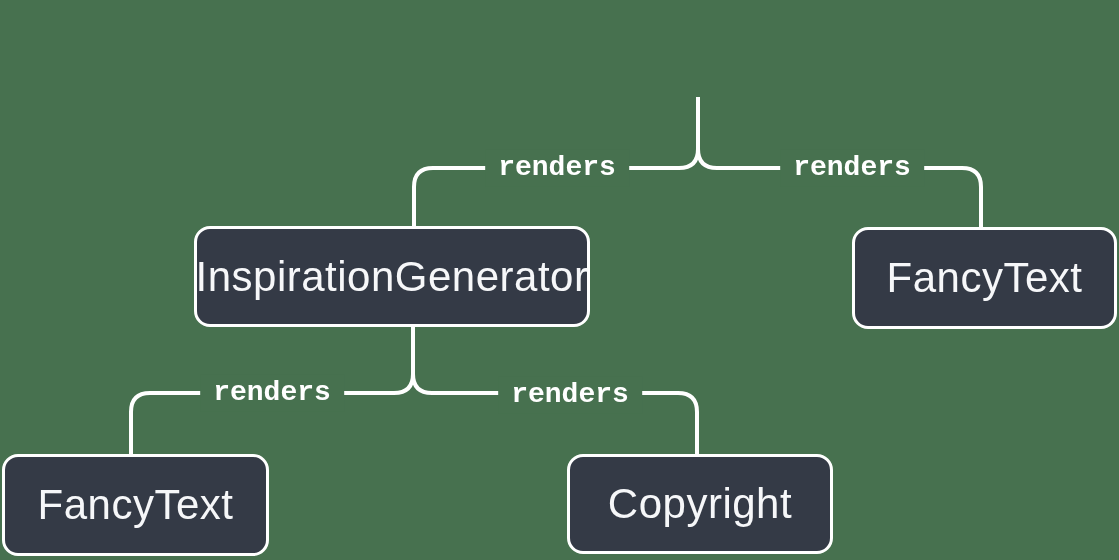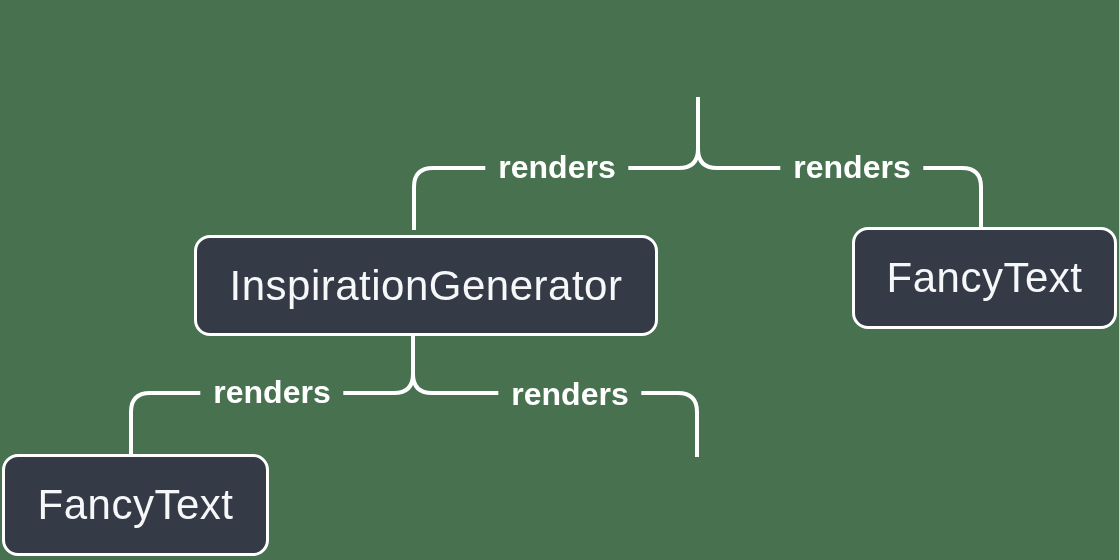--- a/index.html
+++ b/index.html
@@ -39,52 +39,56 @@
     font-size:42px;
     font-weight:400;
     letter-spacing:0.5px;
     white-space:nowrap;
   }
   .edge-label{
     position:absolute;
     transform:translate(-50%,-50%);
     background:var(--bg);
     color:var(--line);
-    font-size:32px;
+    font-size:28px;
     font-weight:700;
     padding:3px 13px;
     line-height:1.1;
     white-space:nowrap;
+    font-family:Liberation Mono, monospace;
   }
 </style>
 </head>
 <body>
 
 <div class="canvas">
 
   <svg class="edges" viewBox="0 0 1119 560">
     <path d="M698,97 L698,149 Q698,168 679,168 L433,168 Q414,168 414,187 L414,230"></path>
     <path d="M698,97 L698,149 Q698,168 717,168 L962,168 Q981,168 981,187 L981,230"></path>
     <path d="M413,325 L413,374 Q413,393 394,393 L150,393 Q131,393 131,412 L131,457"></path>
     <path d="M413,325 L413,374 Q413,393 432,393 L678,393 Q697,393 697,412 L697,457"></path>
   </svg>
 
 
-  <div class="node" style="left:194px;top:235px;width:464px;height:101px">
+  <div class="node" style="left:194px;top:226px;width:396px;height:101px">
     <span>InspirationGenerator</span>
   </div>
 
   <div class="node" style="left:852px;top:227px;width:265px;height:102px">
     <span>FancyText</span>
   </div>
 
   <div class="node" style="left:2px;top:454px;width:267px;height:102px">
     <span>FancyText</span>
   </div>
 
+  <div class="node" style="left:567px;top:454px;width:266px;height:100px">
+    <span>Copyright</span>
+  </div>
 
   <div class="edge-label" style="left:557px;top:168px">renders</div>
 
   <div class="edge-label" style="left:852px;top:168px">renders</div>
 
   <div class="edge-label" style="left:272px;top:393px">renders</div>
 
   <div class="edge-label" style="left:570px;top:395px">renders</div>
 
 </div>

